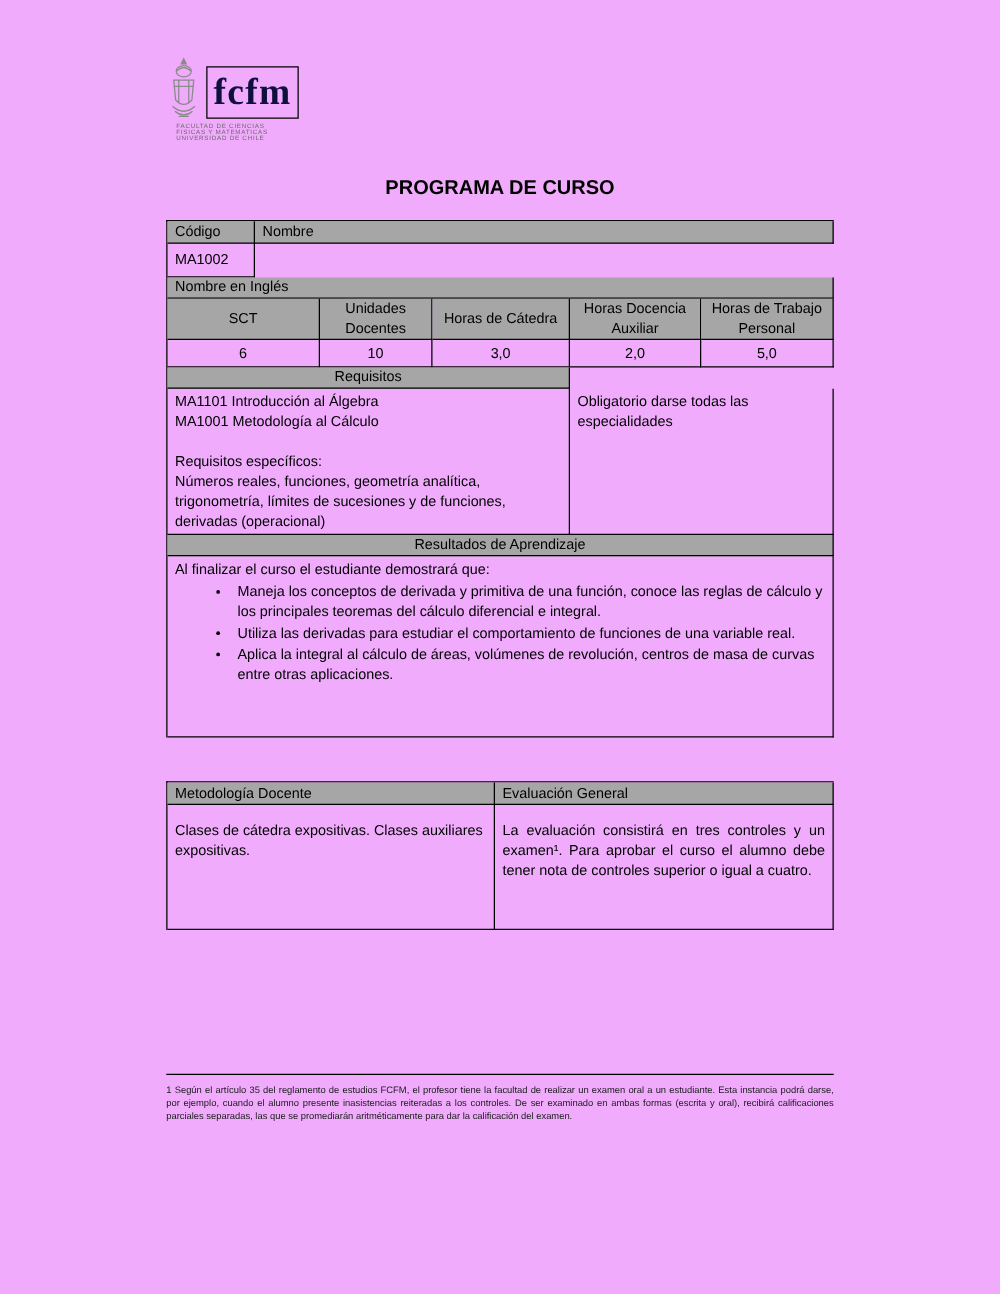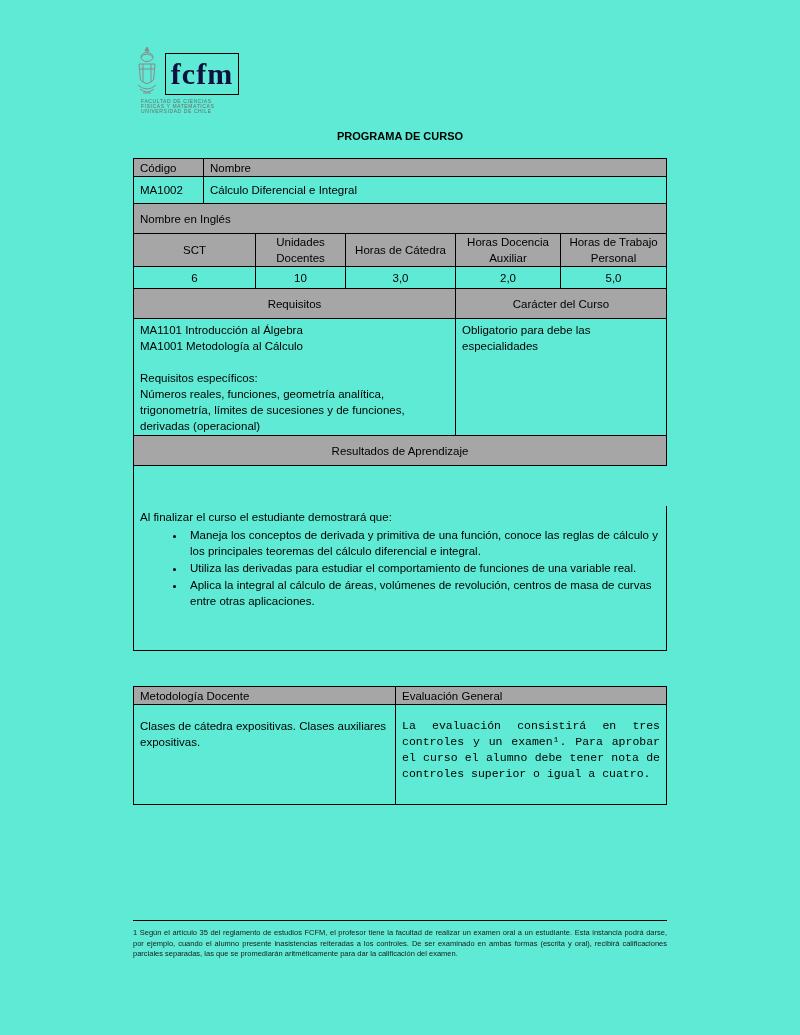--- a/index.html
+++ b/index.html
@@ -1,21 +1,21 @@
 <!DOCTYPE html>
 <html><head>
 <meta charset="utf-8">
 <style>
   * { margin: 0; padding: 0; box-sizing: border-box; }
   html, body { background: #ffffff; }
   .page {
     position: relative;
     width: 800px;
     height: 1035px;
-    background: #5eead4;
+    background: #f0abfc;
     font-family: "Liberation Sans", sans-serif;
     color: #000;
     overflow: hidden;
   }
   .content { width: 534px; margin: 45px auto 0 133px; }
 
   
   .logo { display: flex; align-items: flex-start; height: 52px; }
   .crest { width: 28px; height: 52px; margin-right: 4px; }
   .wordmark-box {
@@ -31,58 +31,58 @@
     line-height: 1;
   }
   .logo-sub { margin: 2px 0 0 8px; }
   .logo-sub div {
     font-size: 5px; line-height: 5px;
     color: #6a6a6a; letter-spacing: 0.6px;
   }
 
   
   .doc-title {
-    margin-top: 16px;
+    margin-top: 28px;
     text-align: center;
-    font-size: 11px;
+    font-size: 16px;
     font-weight: bold;
   }
 
   
   .tbl { width: 534px; border-left: 1px solid #000; border-top: 1px solid #000; }
   .tbl1 { margin-top: 16px; }
   .tbl2 { margin-top: 35px; }
   .row { display: flex; }
   .cell {
     border-right: 1px solid #000;
     border-bottom: 1px solid #000;
     font-size: 11.5px;
     line-height: 16px;
     padding: 0 6px;
     display: flex; align-items: center;
     overflow: hidden;
   }
   .hdr { background: #a6a6a6; }
   .center { justify-content: center; text-align: center; }
   .top { align-items: flex-start; padding-top: 3px; padding-bottom: 3px; display: block; }
-  .h18 { height: 18px; } .h27 { height: 27px; } .h17 { height: 30px; }
+  .h18 { height: 18px; } .h27 { height: 27px; } .h17 { height: 17px; }
   .h33 { height: 33px; } .h22 { height: 22px; }
   .wcod { width: 70px; } .wrest { flex: 1; }
   .w0 { width: 122px; } .w1 { width: 90px; } .w2 { width: 110px; }
   .w3 { width: 105px; } .w4 { flex: 1; }
   .wreq { width: 322px; } .wcar { flex: 1; }
   .reqcell { height: 117px; }
-  .rescell { height: 145px; margin-top: 40px; }
+  .rescell { height: 145px; }
   .req-line { min-height: 16px; }
   .res-list { margin-top: 2px; padding-left: 46px; }
   .res-list li { padding-left: 4px; margin-bottom: 1px; }
 
   .wmet { width: 262px; } .weva { flex: 1; }
   .t2cell { height: 100px; padding-top: 13px; }
-  .justify { text-align: justify; font-family: Liberation Mono, monospace; }
+  .justify { text-align: justify; }
 
   
   .footrule { width: 534px; border-top: 1px solid #000; margin-top: 115px; }
   .footnote {
     margin-top: 7px;
     width: 534px;
     font-size: 7.5px;
     line-height: 10.5px;
     color: #1a1a1a;
     text-align: justify;
@@ -119,52 +119,50 @@
 
     <div class="doc-title">PROGRAMA DE CURSO</div>
 
     <div class="tbl tbl1">
       <div class="row">
         <div class="cell hdr h18 wcod">Código</div>
         <div class="cell hdr h18 wrest">Nombre</div>
       </div>
       <div class="row">
         <div class="cell h27 wcod">MA1002</div>
-        <div class="cell h27 wrest">Cálculo Diferencial e Integral</div>
       </div>
       <div class="row">
         <div class="cell hdr h17 wrest">Nombre en Inglés</div>
       </div>
       <div class="row">
         <div class="cell hdr h33 w0 center">SCT</div>
         <div class="cell hdr h33 w1 center">Unidades Docentes</div>
         <div class="cell hdr h33 w2 center">Horas de Cátedra</div>
         <div class="cell hdr h33 w3 center">Horas Docencia Auxiliar</div>
         <div class="cell hdr h33 w4 center">Horas de Trabajo Personal</div>
       </div>
       <div class="row">
         <div class="cell h22 w0 center">6</div>
         <div class="cell h22 w1 center">10</div>
         <div class="cell h22 w2 center">3,0</div>
         <div class="cell h22 w3 center">2,0</div>
         <div class="cell h22 w4 center">5,0</div>
       </div>
       <div class="row">
         <div class="cell hdr h17 wreq center">Requisitos</div>
-        <div class="cell hdr h17 wcar center">Carácter del Curso</div>
       </div>
       <div class="row">
         <div class="cell top reqcell wreq">
           <div class="req-line">MA1101 Introducción al Álgebra</div>
           <div class="req-line">MA1001 Metodología al Cálculo</div>
           <div class="req-line"></div>
           <div class="req-line">Requisitos específicos:</div>
           <div class="req-line">Números reales, funciones, geometría analítica, trigonometría, límites de sucesiones y de funciones, derivadas (operacional)</div>
         </div>
-        <div class="cell top reqcell wcar">Obligatorio para debe las especialidades</div>
+        <div class="cell top reqcell wcar">Obligatorio darse todas las especialidades</div>
       </div>
       <div class="row">
         <div class="cell hdr h17 wrest center">Resultados de Aprendizaje</div>
       </div>
       <div class="row">
         <div class="cell top rescell wrest">
           <div>Al finalizar el curso el estudiante demostrará que:</div>
           <ul class="res-list">
             <li>Maneja los conceptos de derivada y primitiva de una función, conoce las reglas de cálculo y los principales teoremas del cálculo diferencial e integral.</li>
             <li>Utiliza las derivadas para estudiar el comportamiento de funciones de una variable real.</li>

